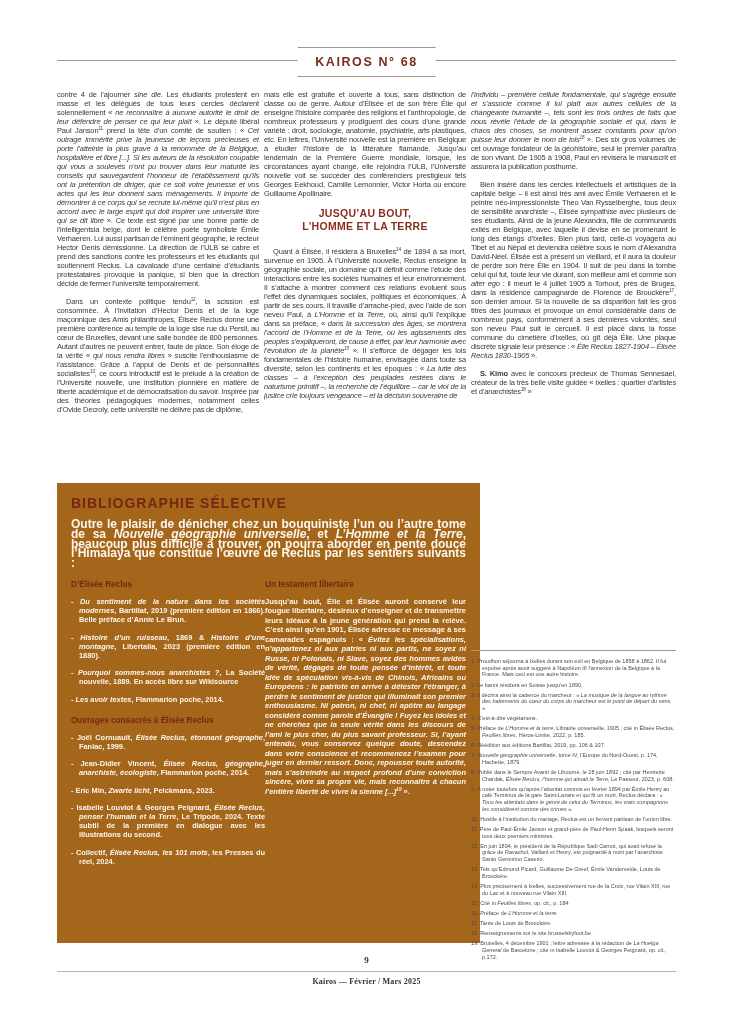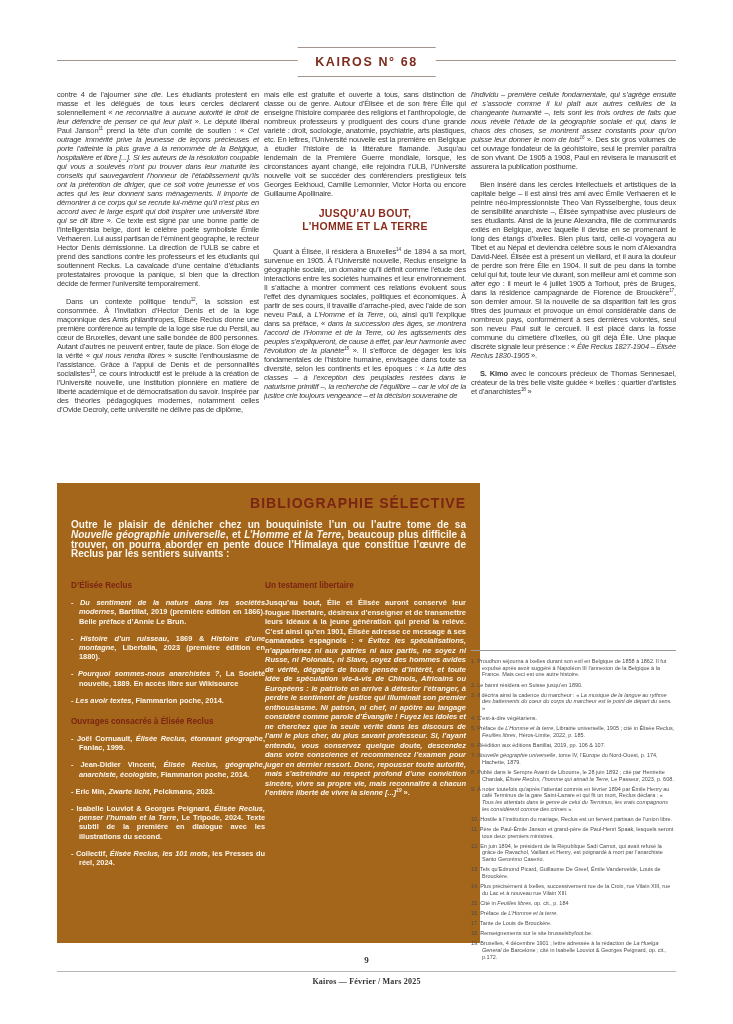--- a/index.html
+++ b/index.html
@@ -29,24 +29,24 @@
 
   .section-heading { color:#8a2d1c; font-weight:bold; text-align:center;
         font-size:10.5px; line-height:12.5px; letter-spacing:0.3px;
         margin:4px 0 15px; white-space:pre-line; text-indent:0; }
 
   sup { font-size:0.62em; vertical-align:super; line-height:0; }
 
   
   .bib-box { position:absolute; left:57px; top:483px; width:423px; height:460px;
         background:#a4661b; color:#fdf6ec; padding:12px 14px; overflow:hidden; }
-  .bib-title { text-align:right; color:#7a2413; font-weight:bold;
+  .bib-title { text-align:left; color:#7a2413; font-weight:bold;
         font-size:14px; letter-spacing:1px; margin-bottom:9px; }
-  .bib-intro { font-weight:bold; font-size:10px; line-height:9.8px;
-        text-align:justify; margin-bottom:22px; }
+  .bib-intro { font-weight:bold; font-size:12px; line-height:9.8px;
+        text-align:justify; margin-bottom:11px; }
   .bib-cols { display:flex; }
   .bib-col-left  { width:194px; }
   .bib-col-right { flex:1; }
   .bib-section-title { color:#7a2413; font-weight:bold; font-size:8.2px; margin-bottom:8px; }
   .bib-section-title.mt { margin-top:12px; }
   .bib-item { font-weight:bold; font-size:7.4px; line-height:9.2px; margin-bottom:8px;
         padding-left:8px; text-indent:-8px; text-align:justify; }
   .bib-text { font-weight:bold; font-size:7.5px; line-height:9.5px; text-align:justify; }
 
   

